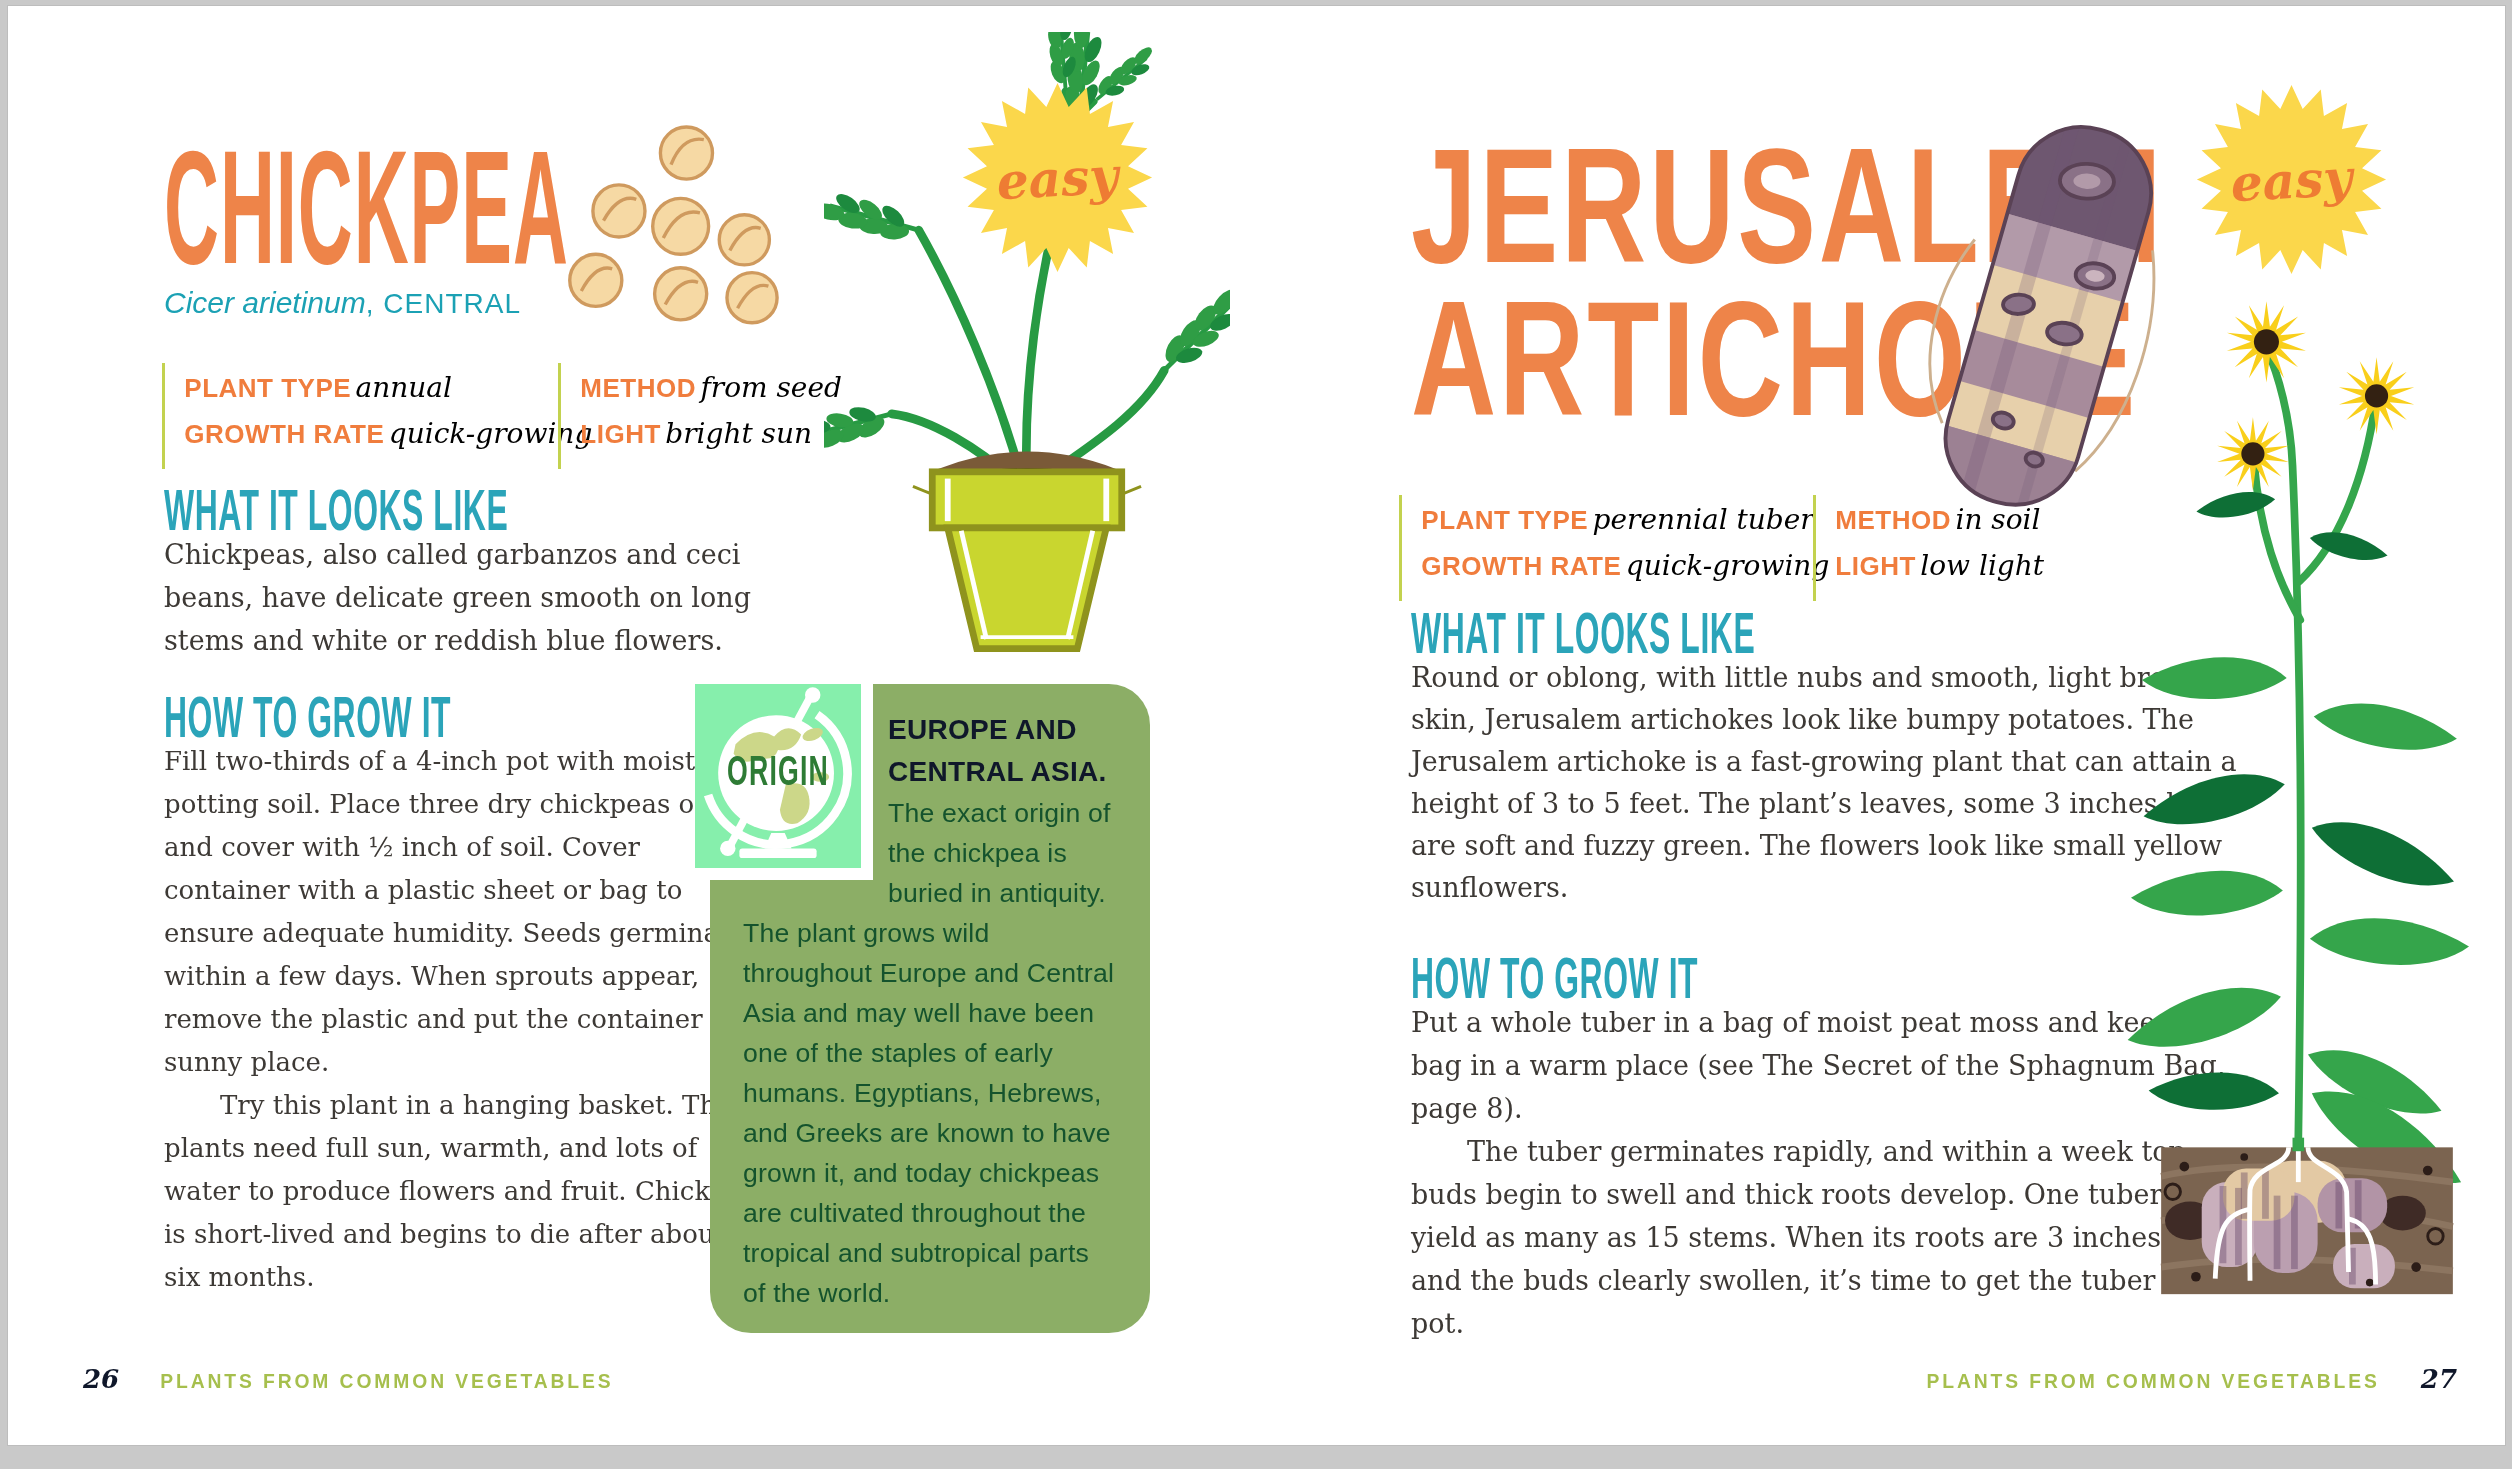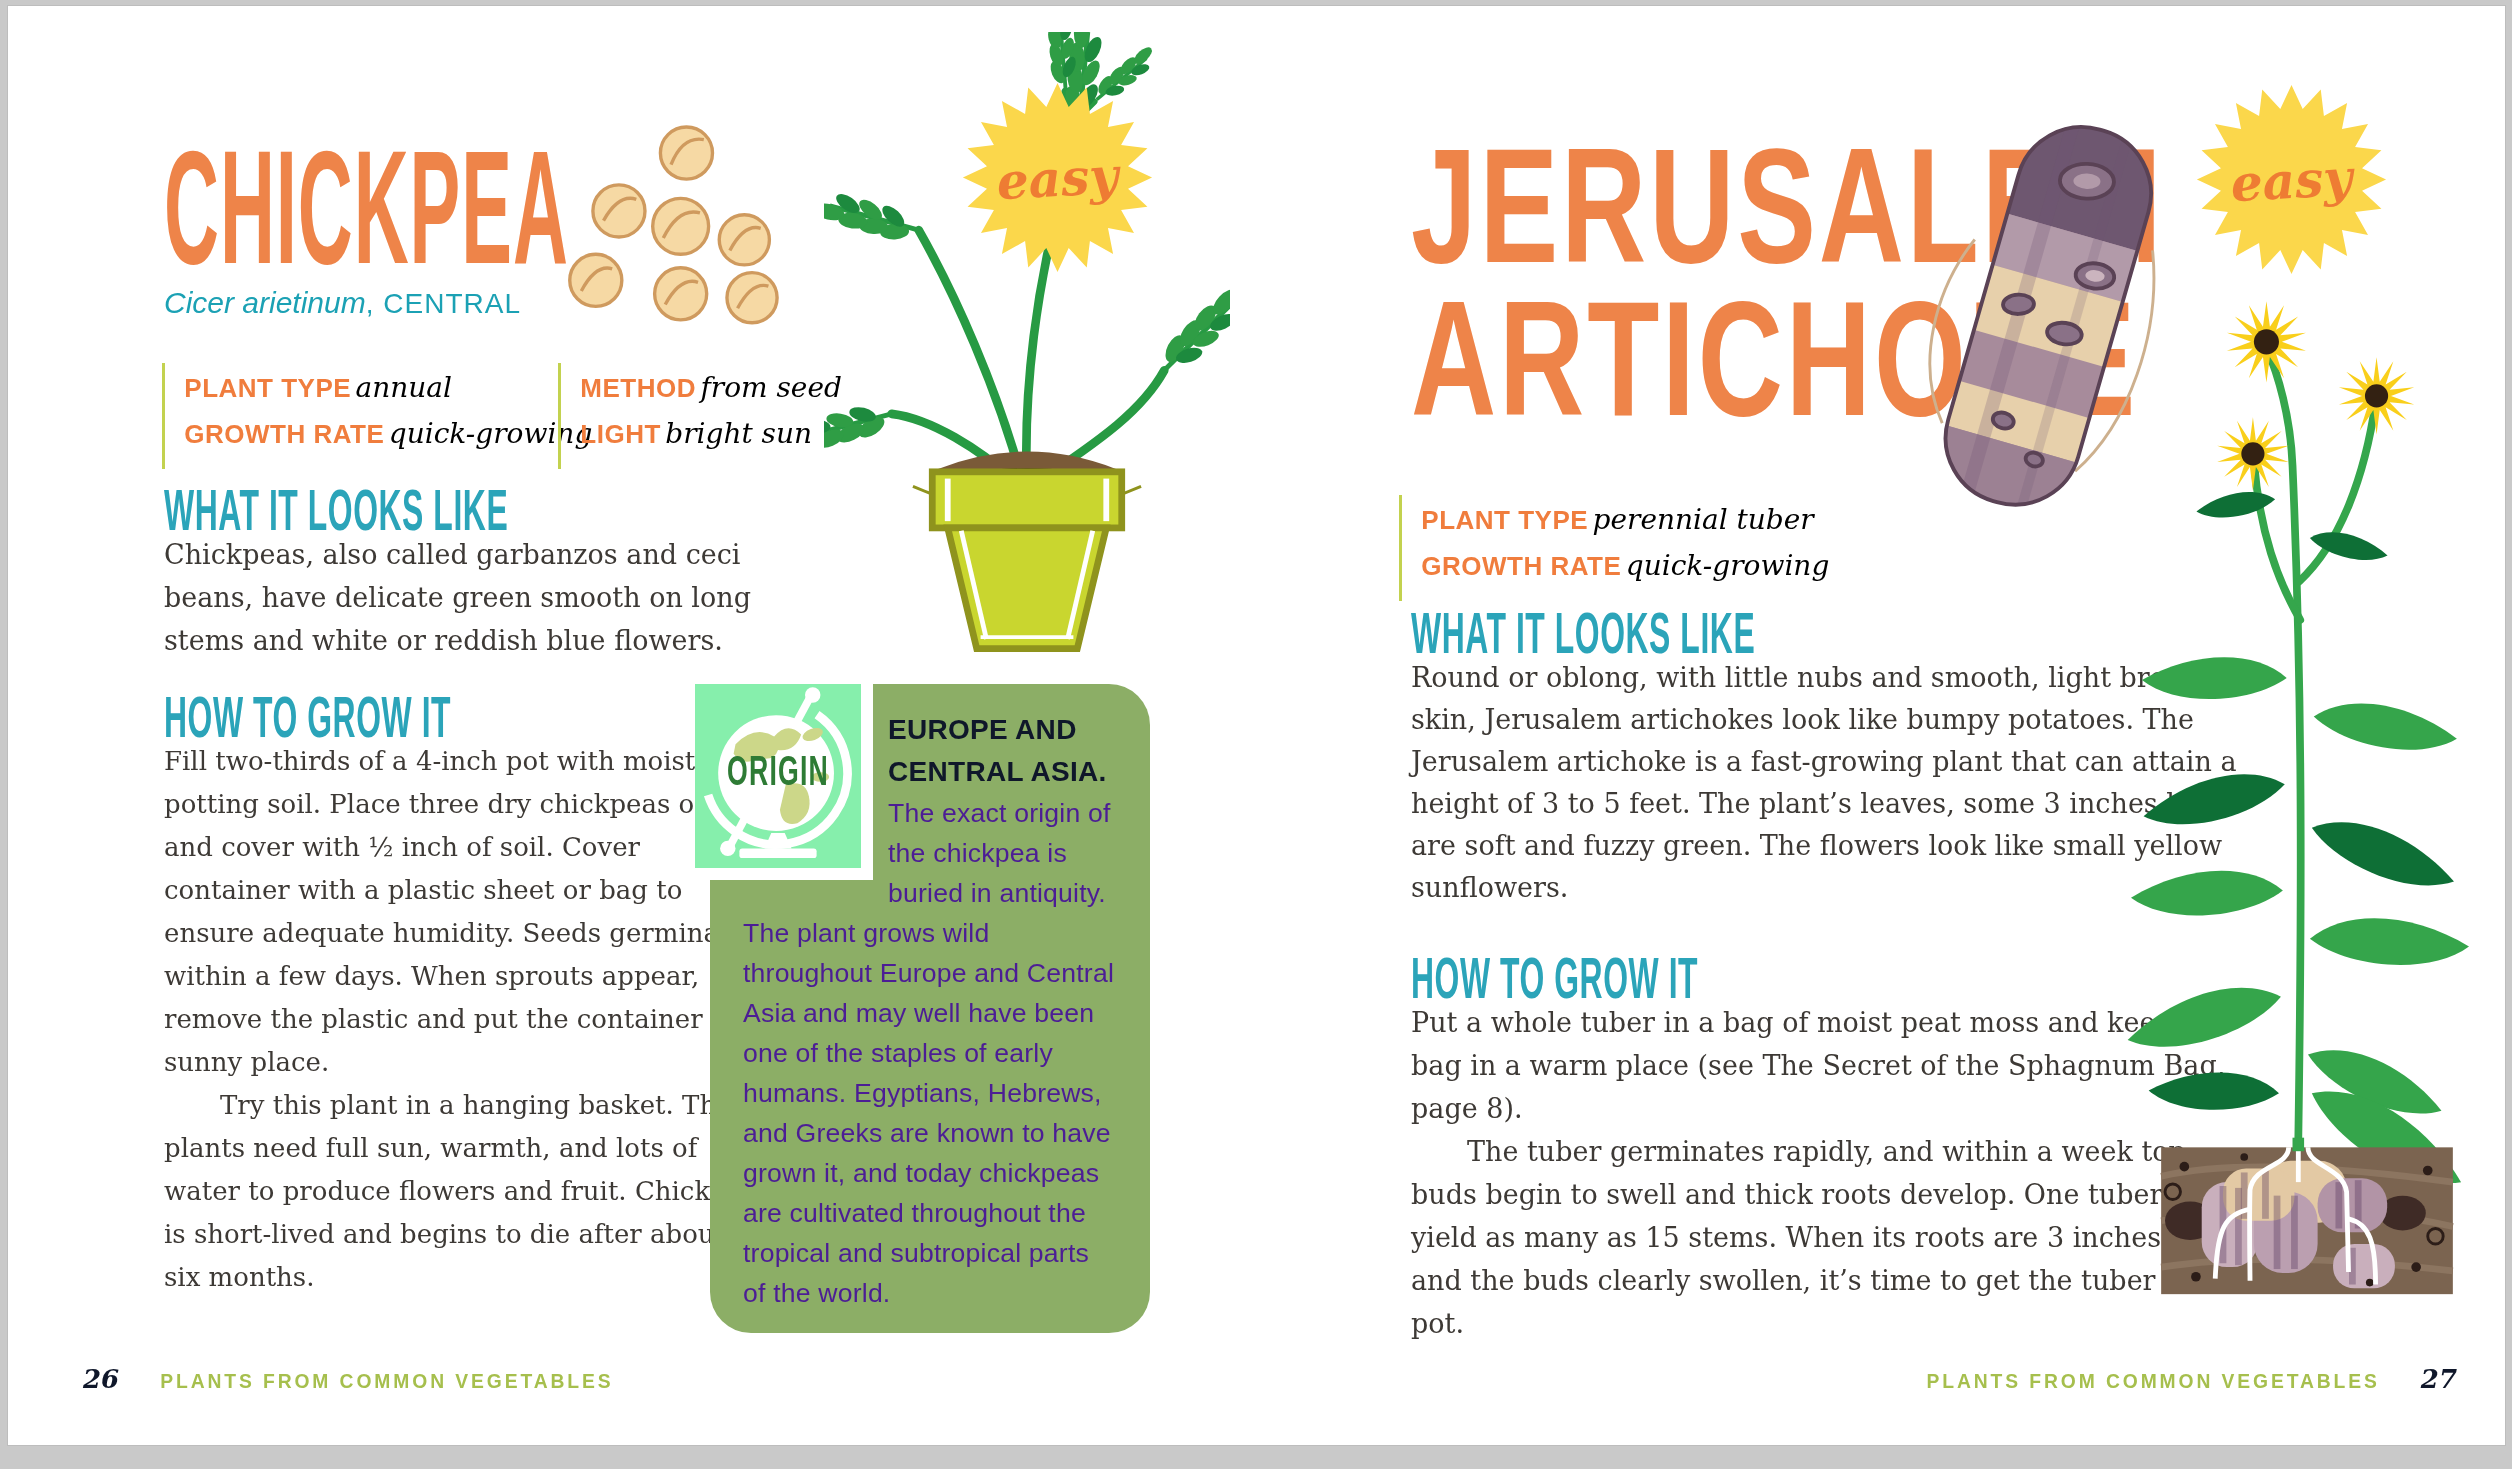--- a/index.html
+++ b/index.html
@@ -38,21 +38,21 @@
   .origin-box{position:absolute;left:710px;top:684px;width:440px;height:649px;
               background:#8cae66;border-radius:41px;box-sizing:border-box;
               padding:25px 33px 19.3px 33px;}
   .origin-icon{position:absolute;left:-15.5px;top:0;width:166px;height:184px;
                background:#86efac;border-right:12.6px solid #fff;border-bottom:12.6px solid #fff;}
   .origin-label{position:absolute;left:0;top:62px;width:166px;text-align:center;
                 font-weight:700;font-size:43px;color:#2e7b35;letter-spacing:1.9px;
                 transform:scaleX(.62);transform-origin:50% 50%;}
   .origin-spacer{float:left;width:145px;height:184px;}
   .origin-h{margin:0;font-weight:700;font-size:28px;line-height:42px;color:#0f172a;letter-spacing:0.3px;}
-  .origin-body{margin:0;font-size:26.6px;line-height:40px;color:#4c1d95;letter-spacing:0.2px;}
+  .origin-body{margin:0;font-size:26.6px;line-height:40px;color:#14532d;letter-spacing:0.2px;}
 
   
   .badge{position:absolute;width:193px;height:193px;}
   .badge-text{position:absolute;left:0;top:68px;width:193px;text-align:center;
               font-family:"DejaVu Serif",serif;font-weight:700;font-style:italic;
               font-size:50px;color:#ee7c33;transform:rotate(-3deg);}
 
   
   .footer{position:absolute;display:flex;align-items:baseline;gap:41px;}
   .page-num{font-family:"DejaVu Serif",serif;font-weight:700;font-style:italic;
@@ -253,20 +253,24 @@
     <svg width="193" height="193" viewBox="0 0 200 200">
       <polygon fill="#fbd74b" points="100.0,2.0 111.6,26.9 130.3,6.8 133.6,34.1 157.6,20.7 152.3,47.7 179.3,42.4 165.9,66.4 193.2,69.7 173.1,88.4 198.0,100.0 173.1,111.6 193.2,130.3 165.9,133.6 179.3,157.6 152.3,152.3 157.6,179.3 133.6,165.9 130.3,193.2 111.6,173.1 100.0,198.0 88.4,173.1 69.7,193.2 66.4,165.9 42.4,179.3 47.7,152.3 20.7,157.6 34.1,133.6 6.8,130.3 26.9,111.6 2.0,100.0 26.9,88.4 6.8,69.7 34.1,66.4 20.7,42.4 47.7,47.7 42.4,20.7 66.4,34.1 69.7,6.8 88.4,26.9"></polygon>
     </svg>
     <span class="badge-text">easy</span>
   </div>
 
 
   <div class="abs fact-col" style="left:1399px;top:495px;">
     <div class="fact-row"><span class="fact-label">PLANT TYPE</span> <span class="fact-value">perennial tuber</span></div>
     <div class="fact-row"><span class="fact-label">GROWTH RATE</span> <span class="fact-value">quick-growing</span></div>
+  </div>
+  <div class="abs fact-col" style="left:1813px;top:495px;">
+    <div class="fact-row"><span class="fact-label">METHOD</span> <span class="fact-value">in soil</span></div>
+    <div class="fact-row"><span class="fact-label">LIGHT</span> <span class="fact-value">low light</span></div>
   </div>
 
   <div class="abs" style="left:1411px;top:604px;">
     <span class="cond section-h">WHAT IT LOOKS LIKE</span>
   </div>
   <div class="abs body-text p-right-looks" style="left:1411px;top:657px;">
     <p>Round or oblong, with little nubs and smooth, light brown skin, Jerusalem artichokes look like bumpy potatoes. The Jerusalem artichoke is a fast-growing plant that can attain a height of 3 to 5 feet. The plant’s leaves, some 3 inches long, are soft and fuzzy green. The flowers look like small yellow sunflowers.</p>
   </div>
 
   <div class="abs" style="left:1411px;top:949px;">

